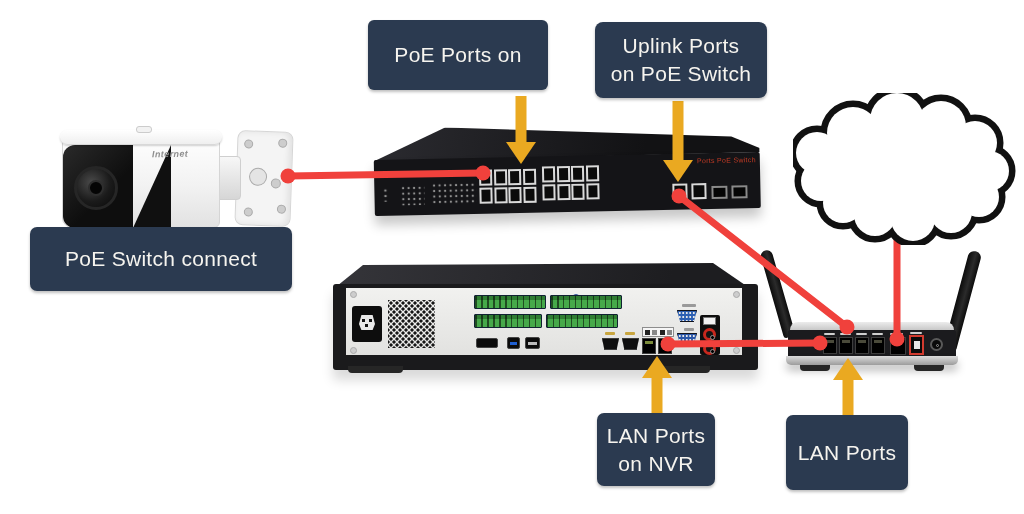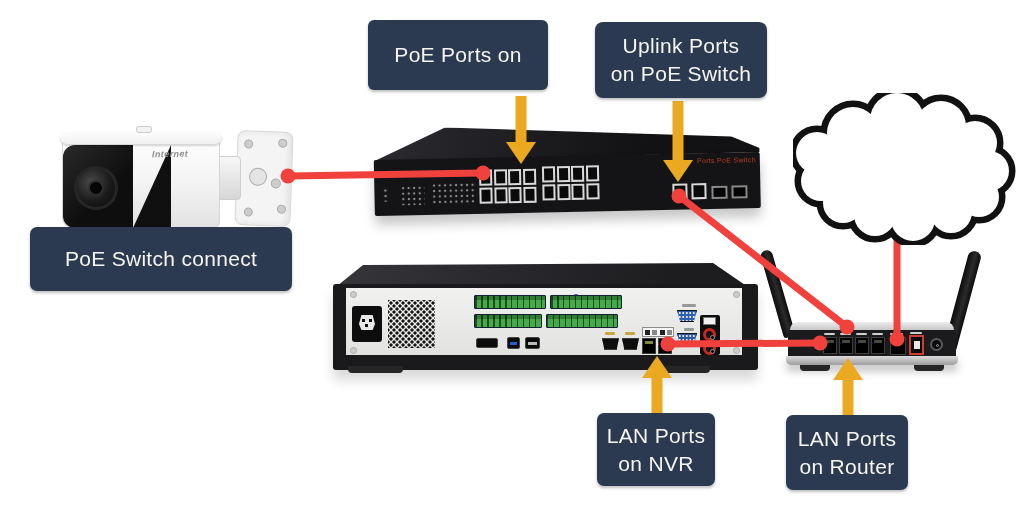--- a/index.html
+++ b/index.html
@@ -317,16 +317,15 @@
   <div class="abs callout" style="left:595px;top:22px;width:172px;height:76px;border-radius:8px;">
     <span>Uplink Ports</span>
     <span>on PoE Switch</span>
   </div>
   <div class="abs callout" style="left:597px;top:413px;width:118px;height:73px;">
     <span>LAN Ports</span>
     <span>on NVR</span>
   </div>
   <div class="abs callout" style="left:786px;top:415px;width:122px;height:75px;">
     <span>LAN Ports</span>
-    <span>on Router</span>
   </div>
 
 </div>
 
 </body></html>

